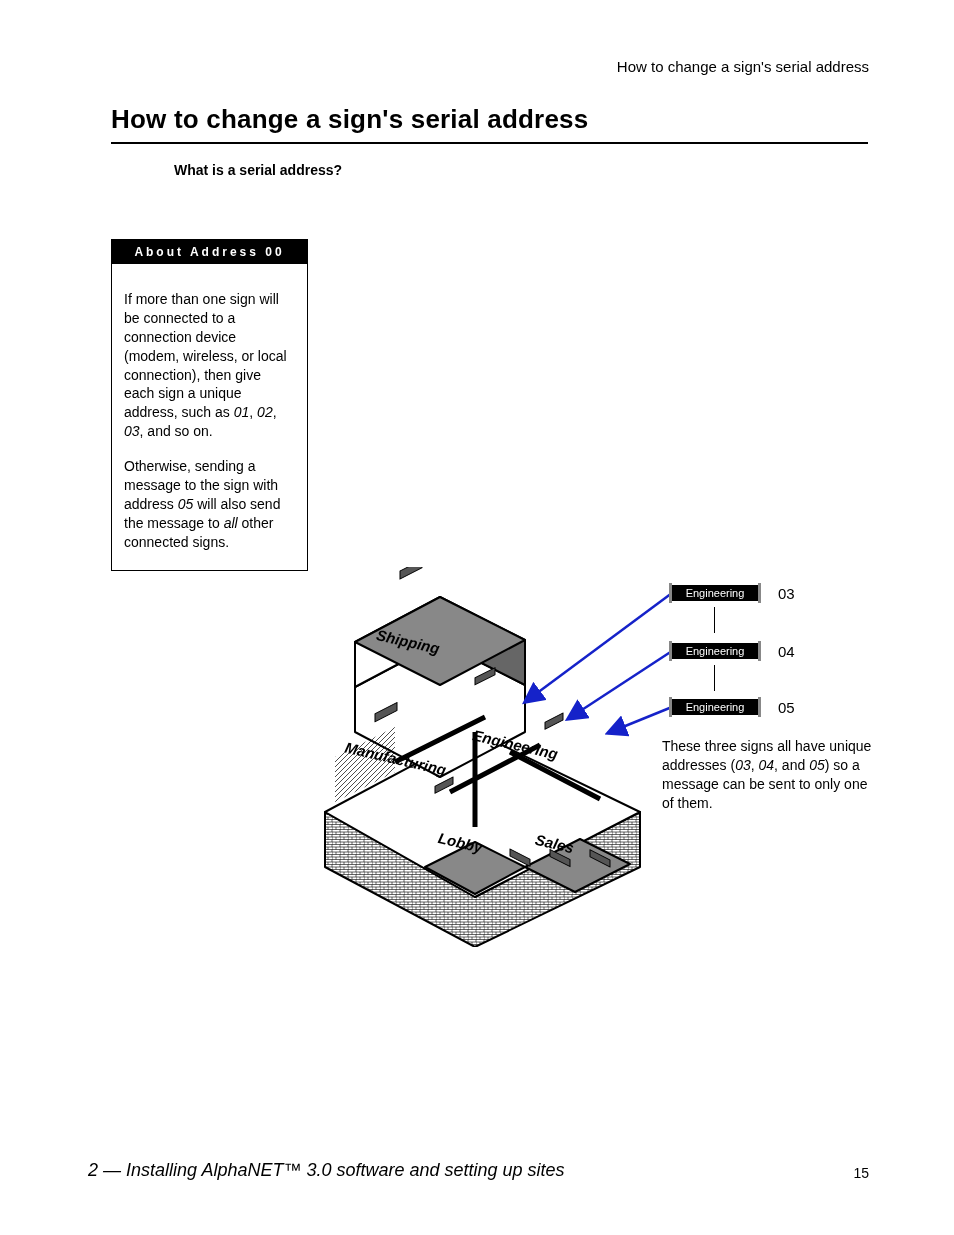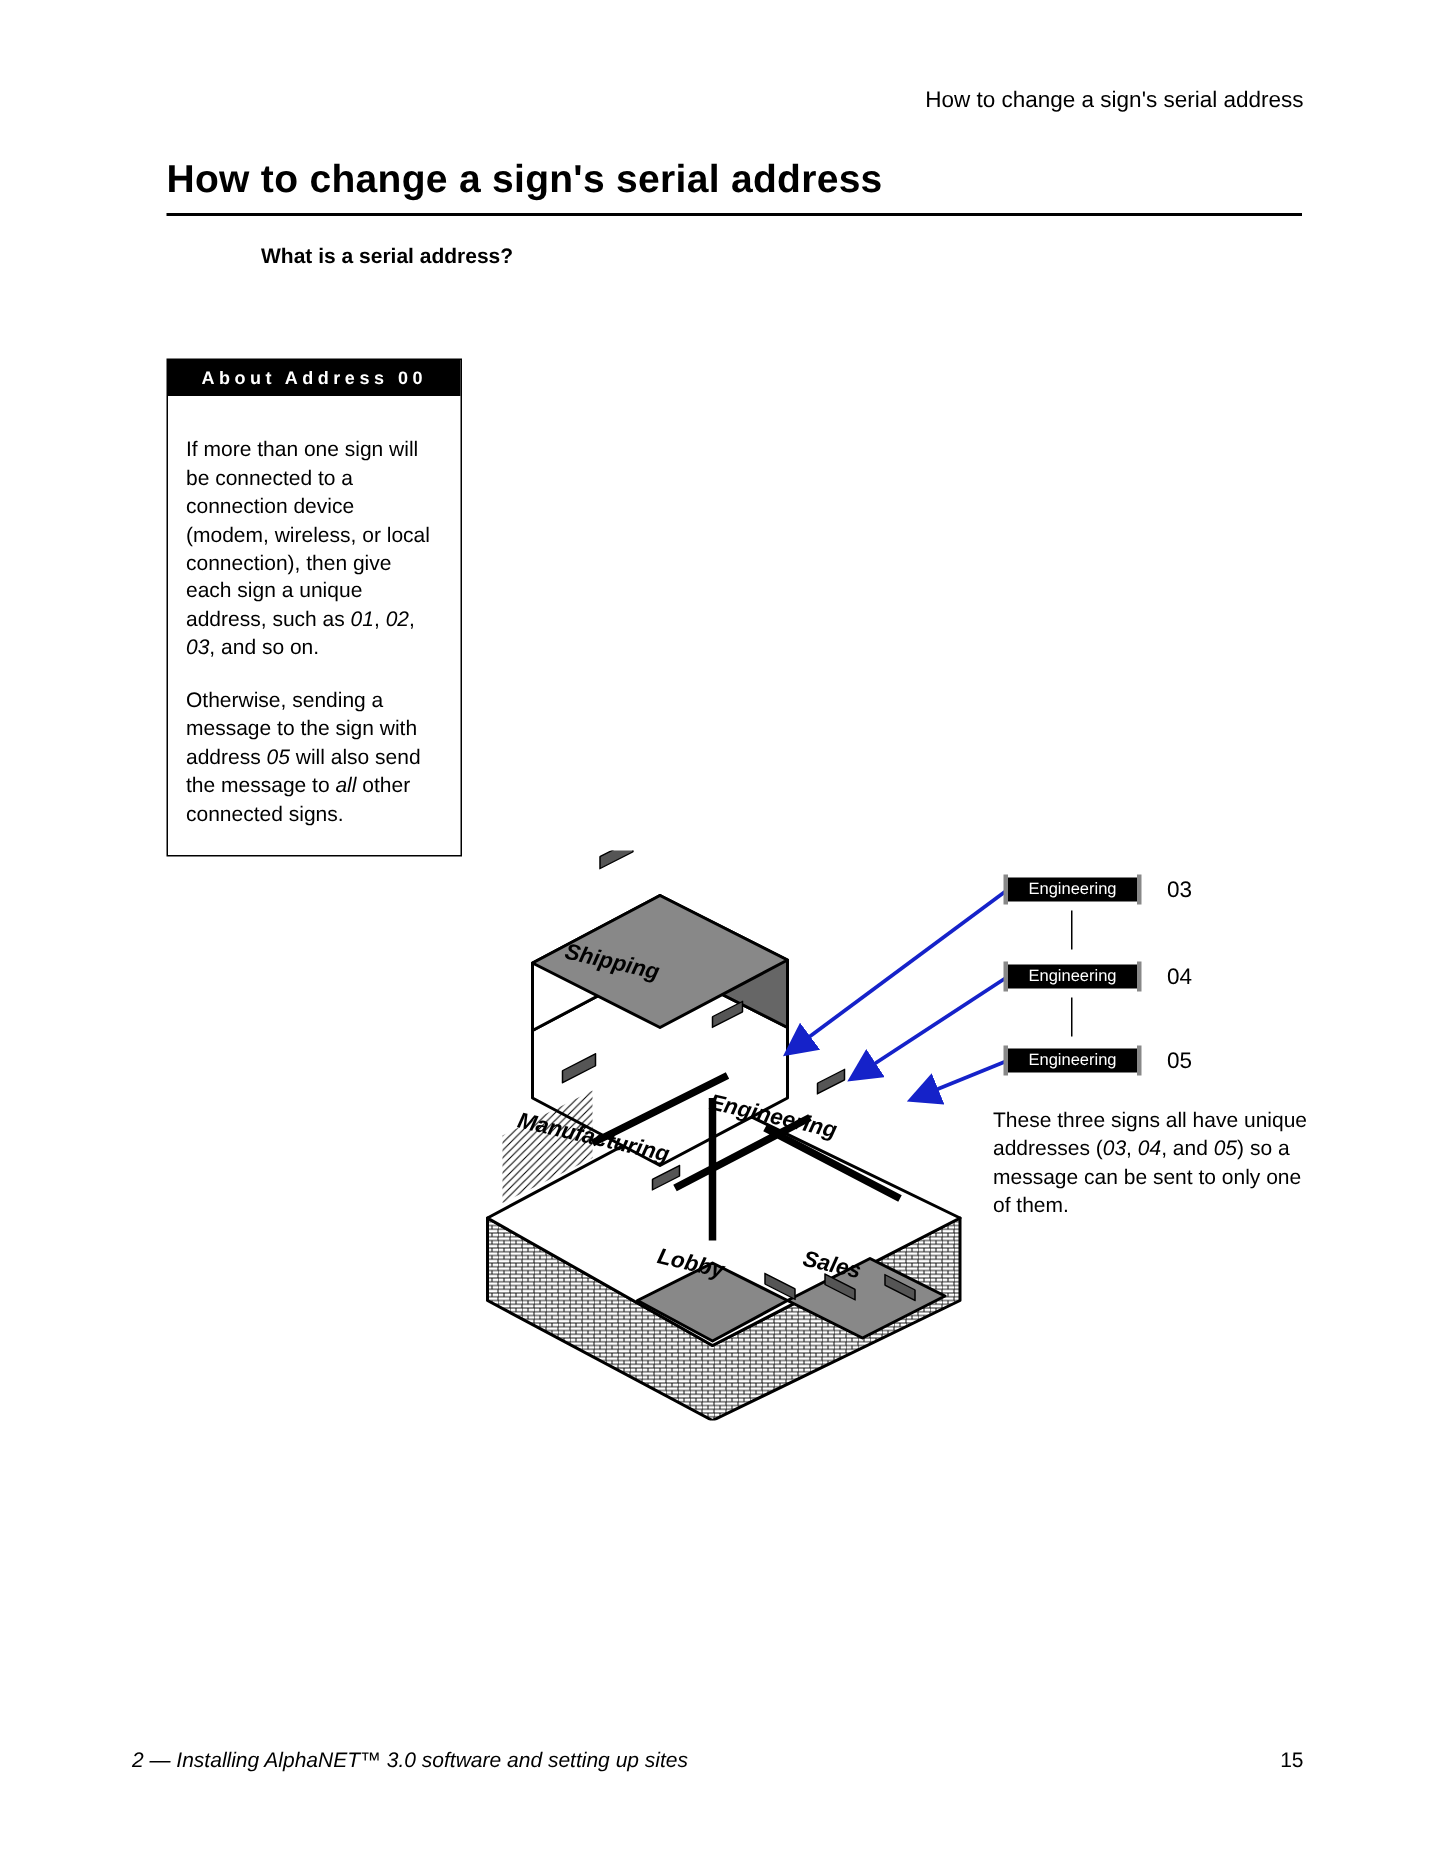--- a/index.html
+++ b/index.html
@@ -16,21 +16,21 @@
 .it{font-style:italic}
 .diagram{position:absolute;left:300px;top:567px;width:570px;height:380px}
 .signbox{position:absolute;background:#000;color:#fff;font-size:11px;text-align:center;width:86px;height:16px;line-height:16px}
 .signbox::before,.signbox::after{content:"";position:absolute;top:-2px;width:3px;height:20px;background:#888}
 .signbox::before{left:-3px}
 .signbox::after{right:-3px}
 .addr{position:absolute;font-size:15px}
 .connector{position:absolute;width:1px;height:26px;background:#000}
 .caption{position:absolute;font-size:14px;line-height:1.35;width:210px}
 .room{position:absolute;font-style:italic;font-weight:700;font-family:Arial,sans-serif;font-size:15px}
-.footer-left{position:absolute;left:88px;bottom:54px;font-style:italic;font-size:14px}
+.footer-left{position:absolute;left:88px;bottom:54px;font-style:italic;font-size:18px}
 .footer-right{position:absolute;right:85px;bottom:54px;font-size:14px}
 </style>
 </head>
 <body>
 <div class="page">
 
 <div class="running-head">How to change a sign's serial address</div>
 <div class="h1">How to change a sign's serial address</div>
 <div class="rule"></div>
 <div class="h2">What is a serial address?</div>

